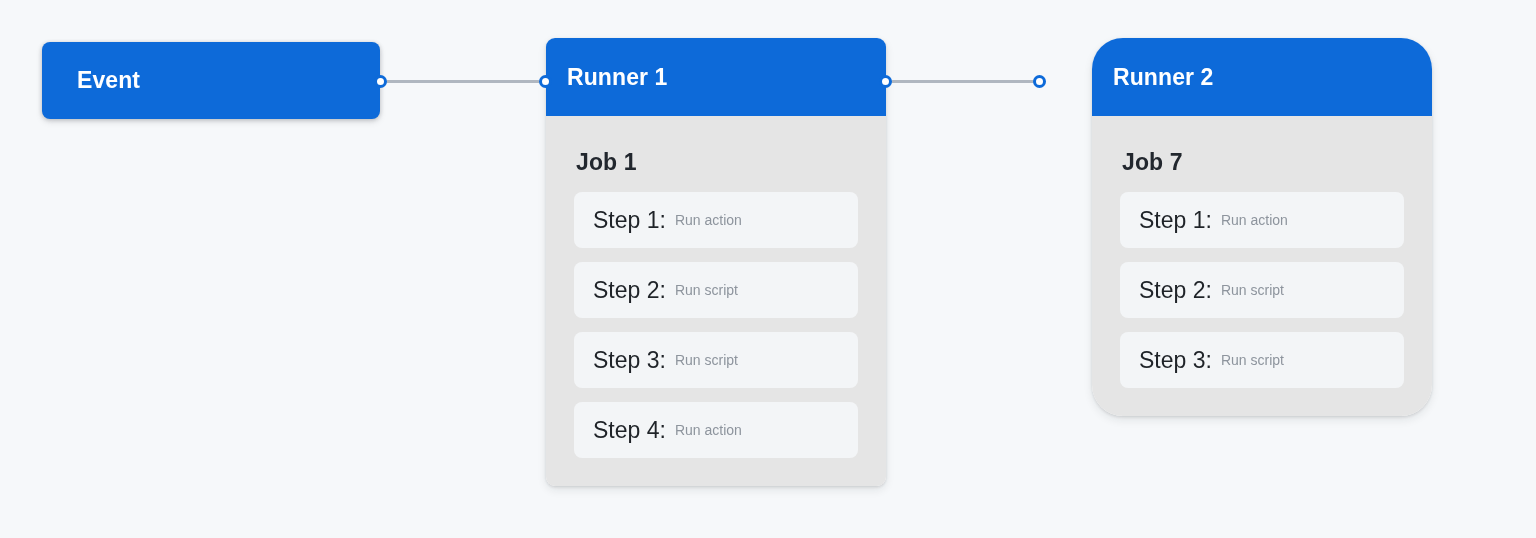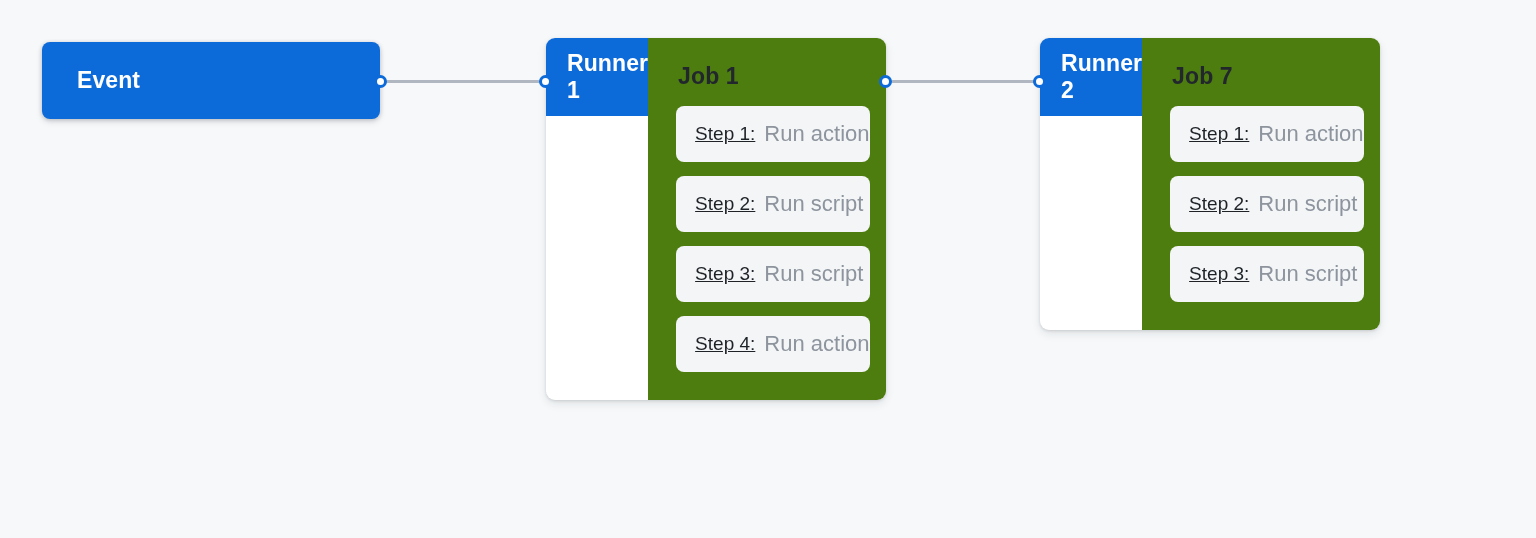--- a/index.html
+++ b/index.html
@@ -72,42 +72,43 @@
   
   .runner-card {
     position: absolute;
     width: 340px;
     background: #ffffff;
     border-radius: 9px;
     box-shadow: 0 1px 3px rgba(27,31,36,0.14), 0 4px 10px rgba(27,31,36,0.09);
     z-index: 4;
     overflow: hidden;
     display: flex;
+    flex-direction: column;
   }
   #runner-card-1 { left: 546px; top: 38px; }
-  #runner-card-2 { left: 1040px; top: 38px; }
+  #runner-card-2 { left: 1092px; top: 38px; border-radius: 31px; }
 
   .runner-header {
     background: #0d6ad9;
     height: 78px;
     display: flex;
     align-items: center;
     box-sizing: border-box;
   }
   .runner-header .runner-title {
     color: #ffffff;
     font-size: 23px;
     font-weight: bold;
     letter-spacing: 0.1px;
     padding-left: 21px;
   }
 
   .runner-body {
-    padding: 0 28px 28px 28px;
-    background: #4d7c0f;
+    padding: 8px 28px 28px 28px;
+    background: #e5e5e5;
   }
 
   .job-title {
     font-size: 23px;
     font-weight: bold;
     color: #22272e;
     letter-spacing: 0.1px;
     padding: 25px 0 16px 2px;
   }
 
@@ -120,28 +121,27 @@
   .step-row {
     background: #f3f5f7;
     border-radius: 8px;
     height: 56px;
     display: flex;
     align-items: center;
     padding-left: 19px;
     box-sizing: border-box;
   }
   .step-label {
-    font-size: 19px;
+    font-size: 23px;
     color: #1f2328;
     font-weight: normal;
     white-space: nowrap;
-    text-decoration: underline;
   }
   .step-value {
-    font-size: 22px;
+    font-size: 14px;
     color: #8d949d;
     margin-left: 9px;
     white-space: nowrap;
   }
 </style>
 </head>
 <body>
 
 <div id="canvas">
 

